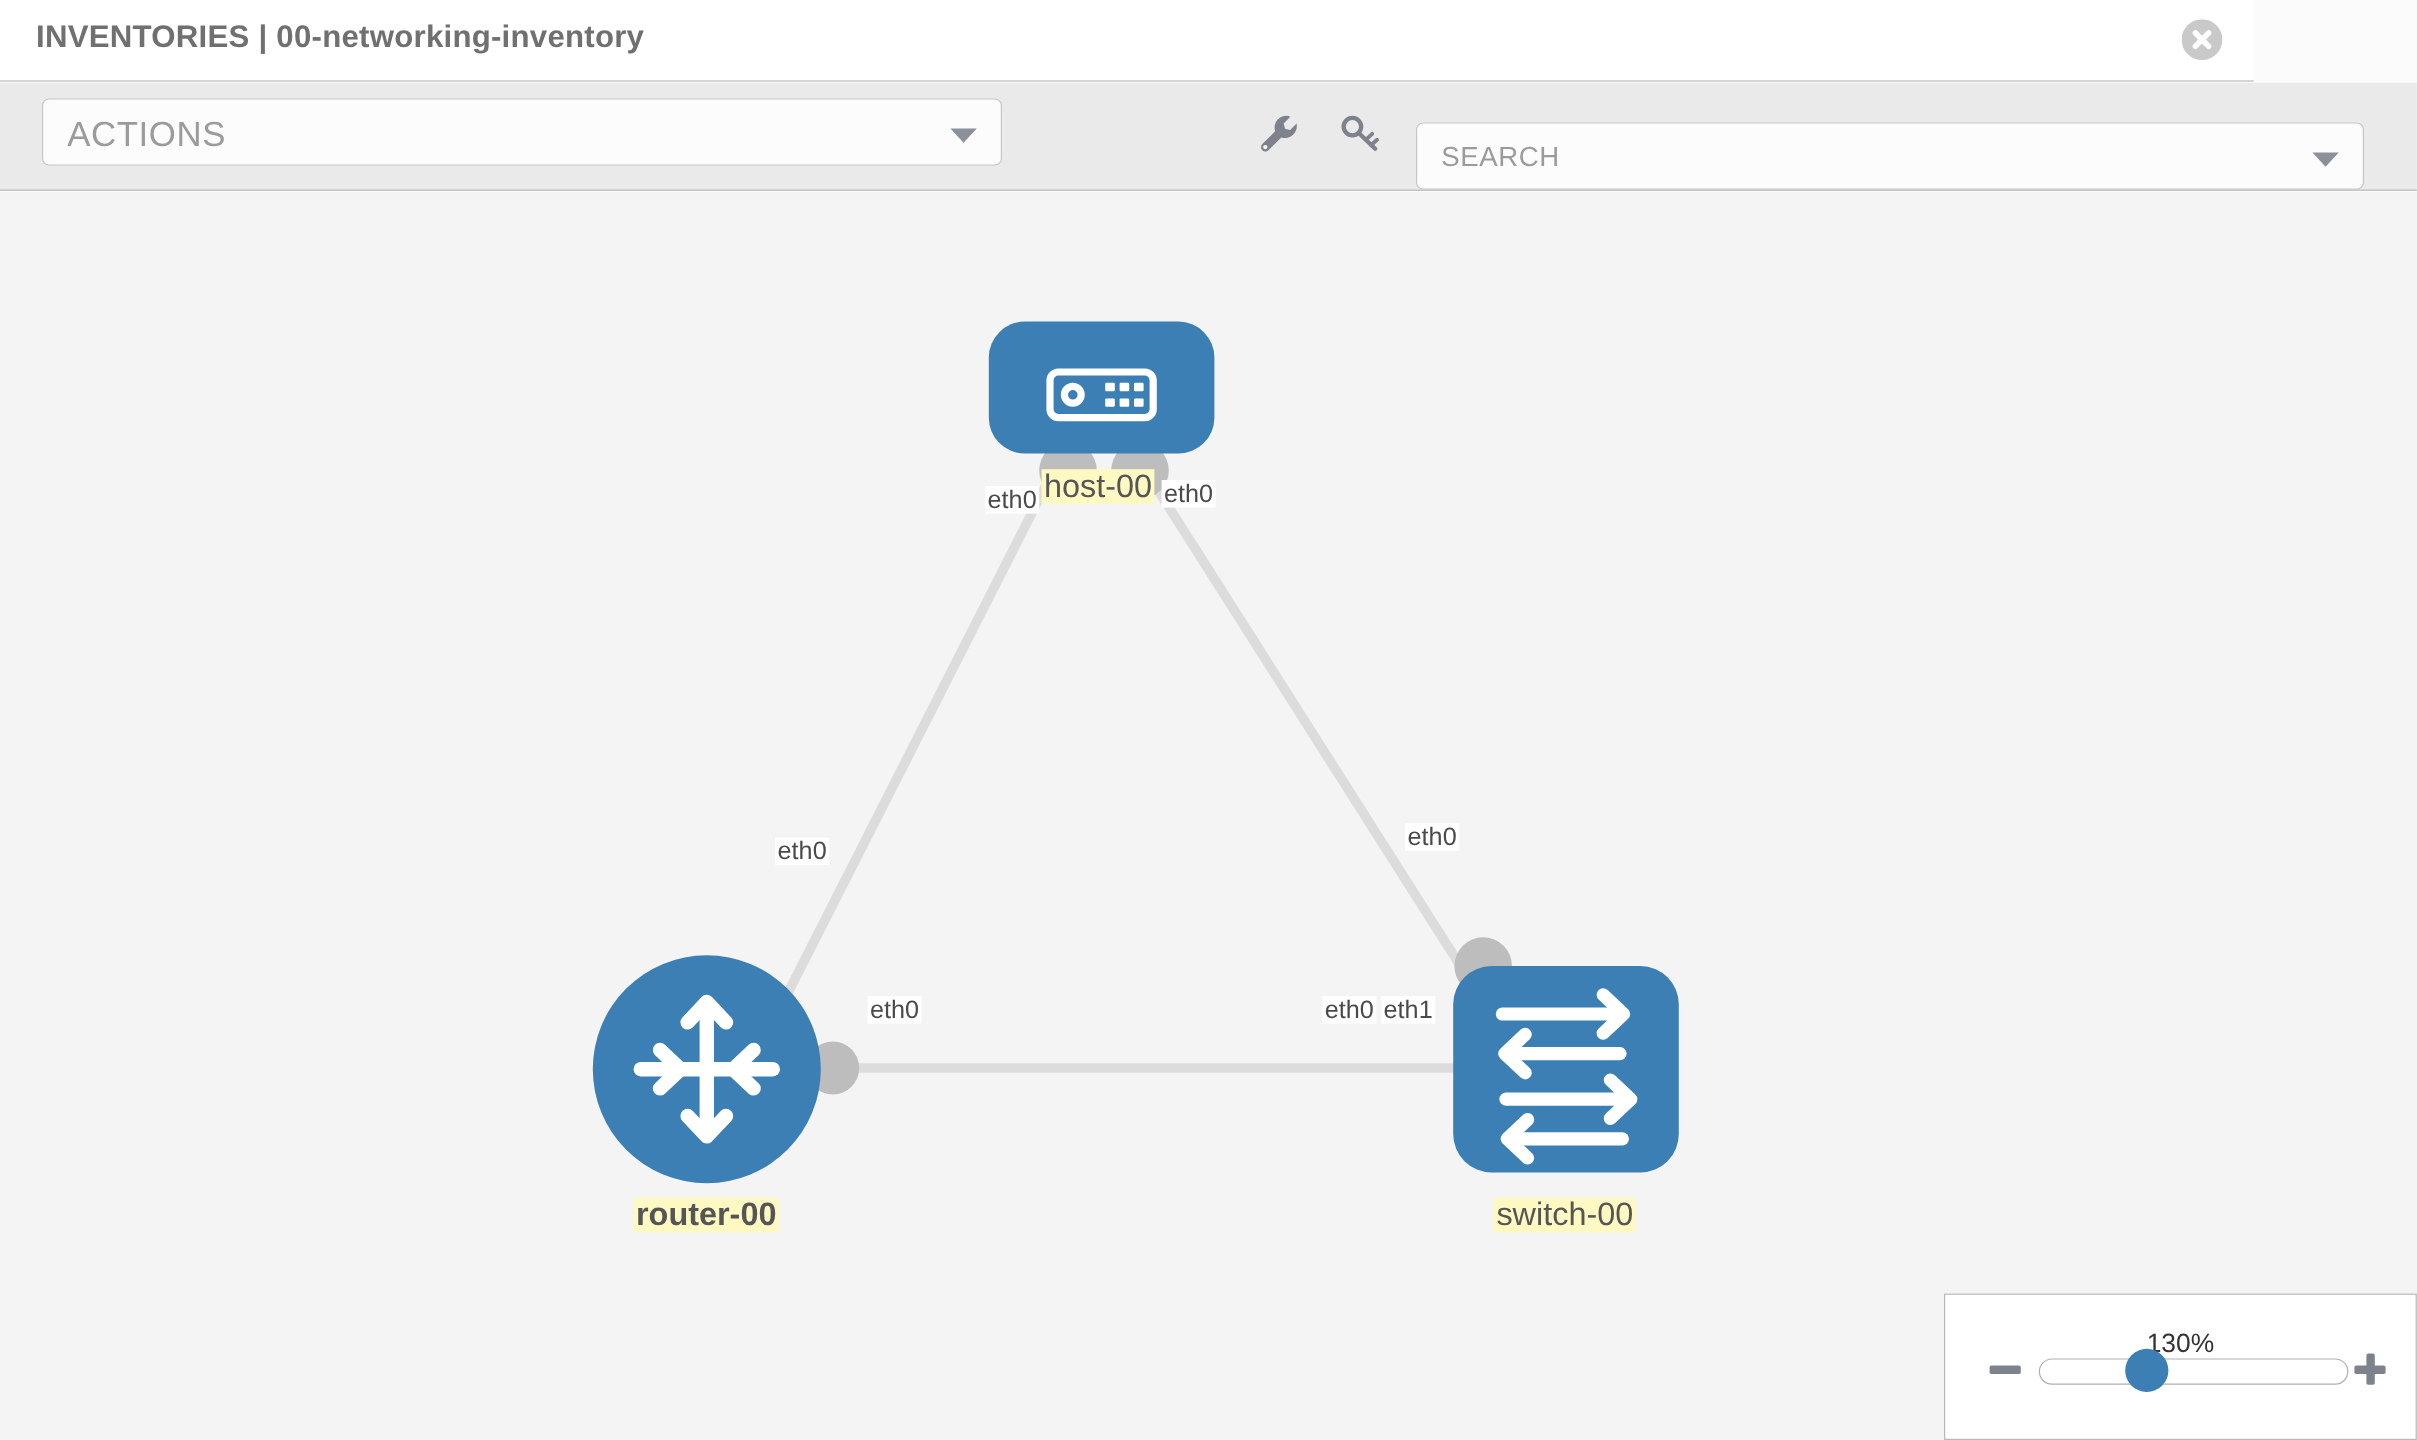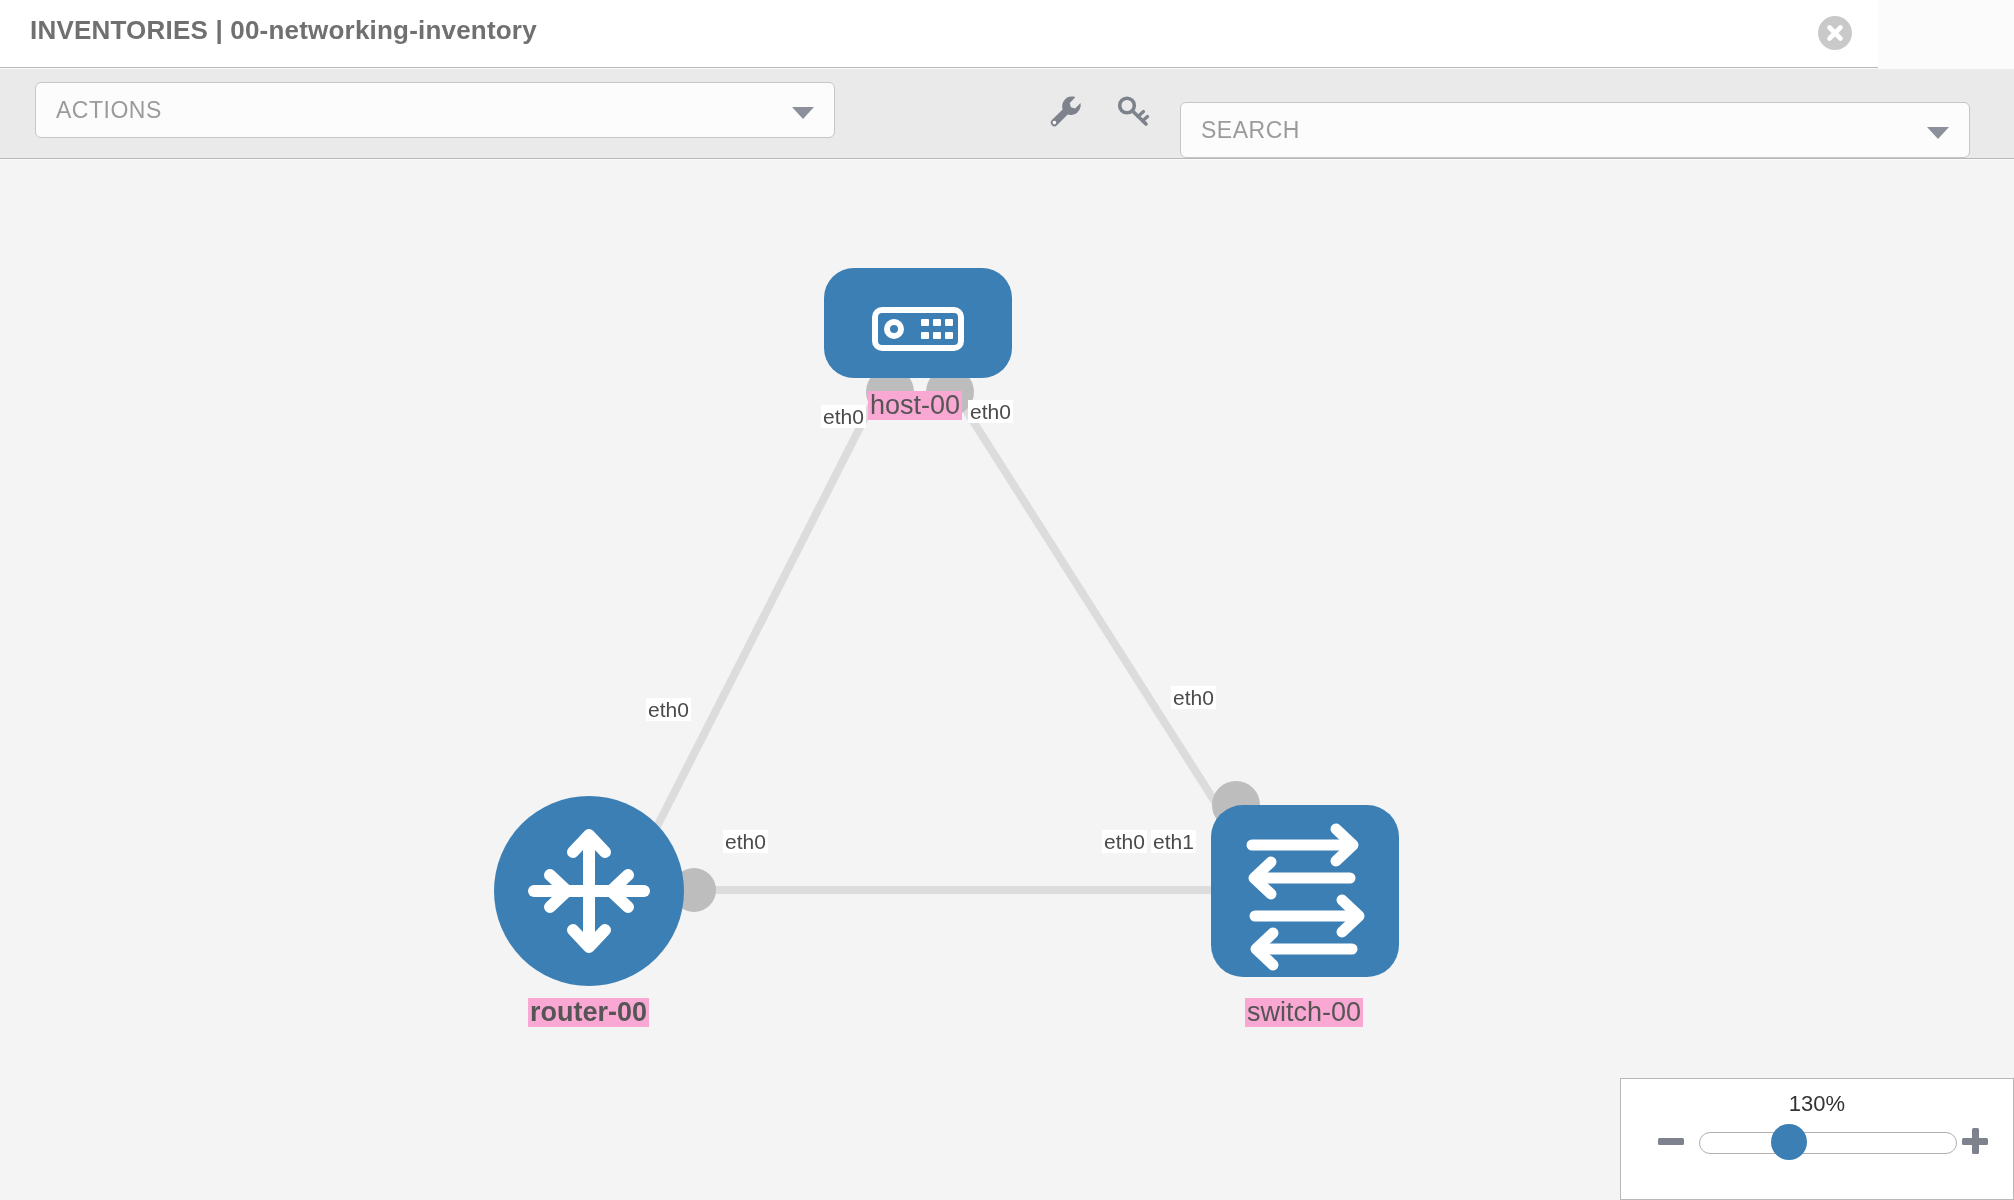--- a/index.html
+++ b/index.html
@@ -49,21 +49,21 @@
     left: 35px; top: 82px;
     width: 800px; height: 56px;
     background: #fcfcfc;
     border: 1px solid #c6c6c6;
     border-radius: 6px;
     cursor: pointer;
   }
   .actions-select .label {
     position: absolute;
     left: 20px; top: 14px;
-    font-size: 23px;
+    font-size: 29px;
     color: #9b9b9b;
     letter-spacing: 0.5px;
     font-stretch: condensed;
   }
   .caret {
     position: absolute;
     right: 20px; top: 24px;
     width: 0; height: 0;
     border-left: 11px solid transparent;
     border-right: 11px solid transparent;
@@ -102,21 +102,21 @@
     position: absolute;
     left: 0; top: 160px;
     width: 2014px; height: 1040px;
     background: #f4f4f4;
     overflow: hidden;
   }
   .graph-svg { position: absolute; left: 0; top: 0; }
 
   .node-label {
     position: absolute;
-    background: #f9a8d4;
+    background: #fef9c3;
     color: #555555;
     font-size: 27px;
     white-space: nowrap;
     padding: 0 2px;
     line-height: 1.08;
   }
   .edge-label {
     position: absolute;
     background: #ffffff;
     color: #4a4a4a;
@@ -129,21 +129,21 @@
   
   .zoom-panel {
     position: absolute;
     left: 1620px; top: 1078px;
     width: 394px; height: 122px;
     background: #ffffff;
     border: 1px solid #b8b8b8;
   }
   .zoom-level {
     position: absolute;
-    top: 12px; left: 0; width: 100%;
+    top: 28px; left: 0; width: 100%;
     text-align: center;
     font-size: 22px;
     color: #333333;
   }
   .zoom-minus, .zoom-plus {
     position: absolute;
     top: 44px;
     width: 36px; height: 36px;
     cursor: pointer;
   }

